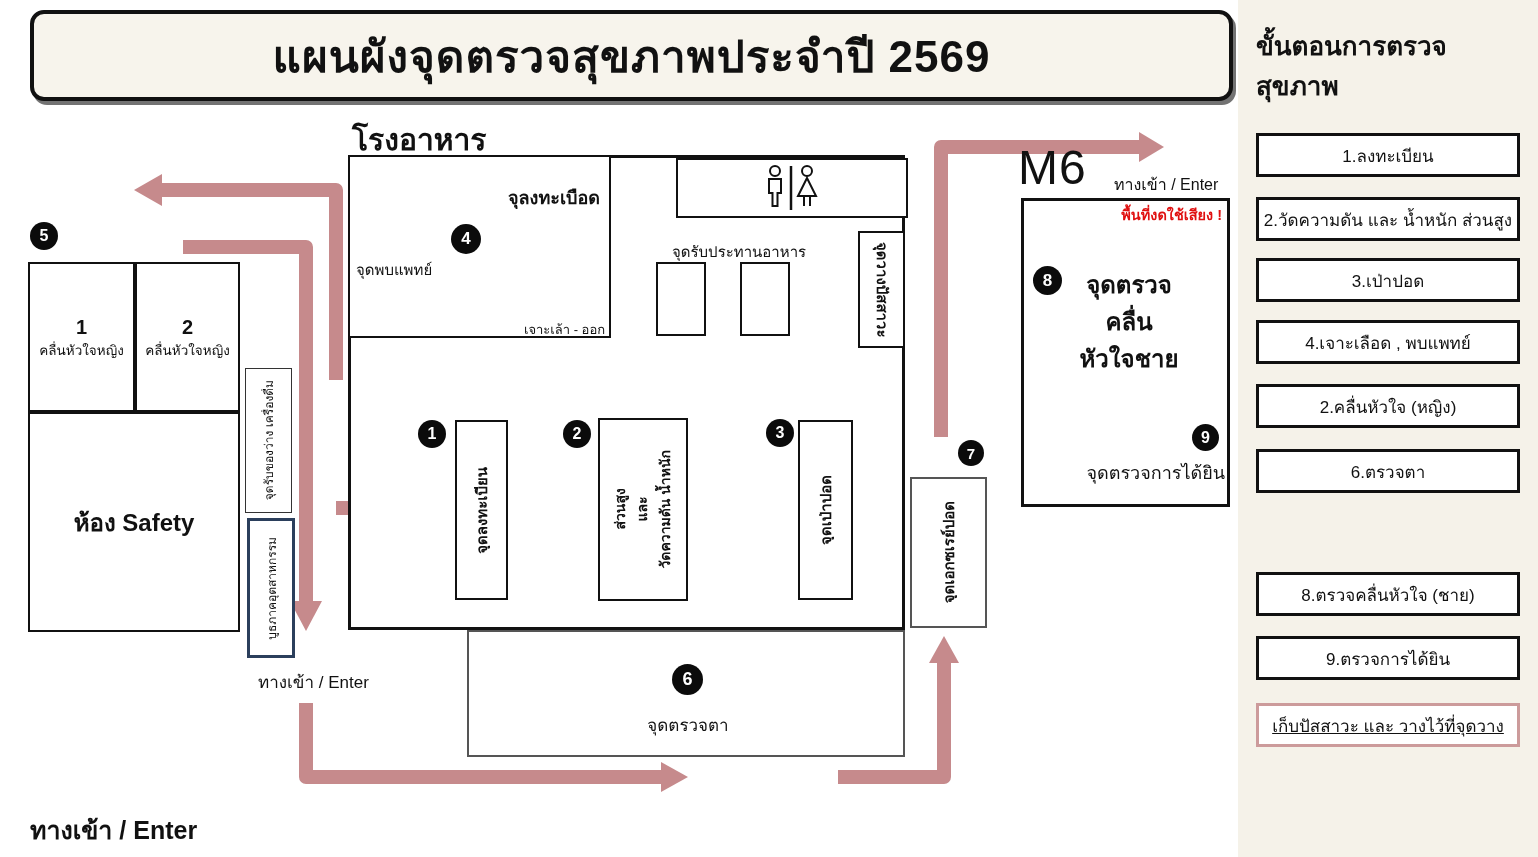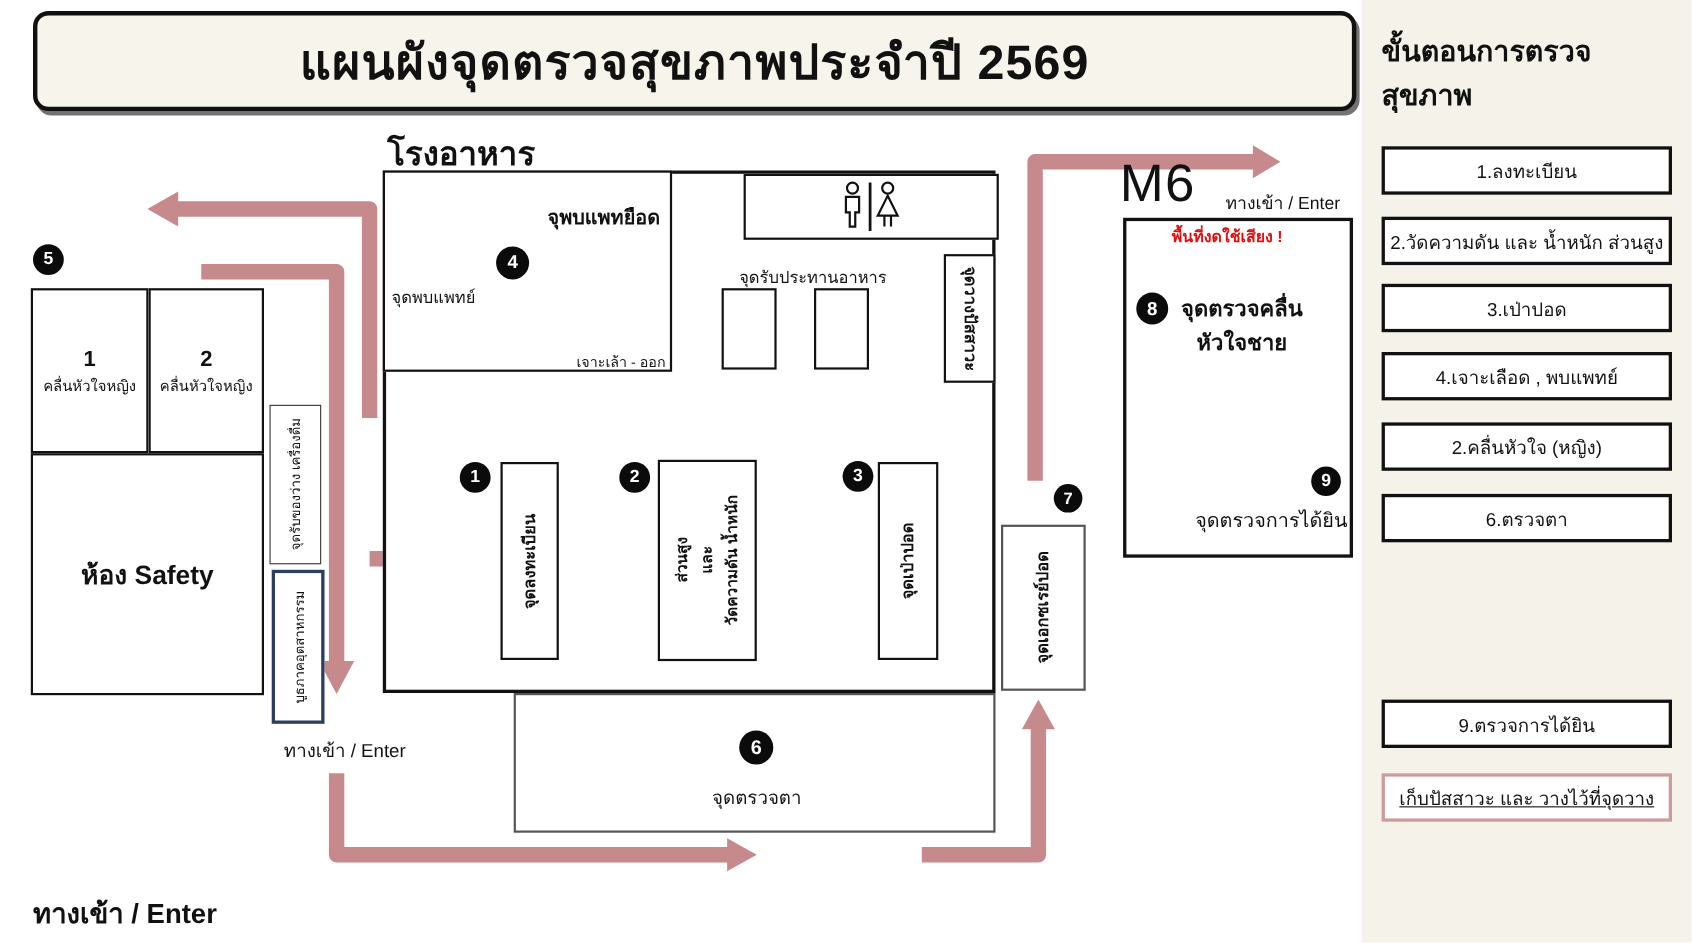--- a/index.html
+++ b/index.html
@@ -79,28 +79,29 @@
   <div class="abs sb-heading">
     <div>ขั้นตอนการตรวจ</div>
     <div>สุขภาพ</div>
   </div>
   <div class="abs sb-box" style="top:133px">1.ลงทะเบียน</div>
   <div class="abs sb-box" style="top:197px">2.วัดความดัน และ น้ำหนัก ส่วนสูง</div>
   <div class="abs sb-box" style="top:258px">3.เป่าปอด</div>
   <div class="abs sb-box" style="top:320px">4.เจาะเลือด , พบแพทย์</div>
   <div class="abs sb-box" style="top:384px">2.คลื่นหัวใจ (หญิง)</div>
   <div class="abs sb-box" style="top:449px">6.ตรวจตา</div>
+  <div class="abs sb-box" style="top:572px">8.ตรวจคลื่นหัวใจ (ชาย)</div>
   <div class="abs sb-box" style="top:636px">9.ตรวจการได้ยิน</div>
   <div class="abs sb-box sb-note" style="top:703px">เก็บปัสสาวะ และ วางไว้ที่จุดวาง</div>
 
   <div class="abs" style="left:352px;top:116px;font-size:30px;font-weight:bold">โรงอาหาร</div>
   <div class="abs room" style="left:348px;top:155px;width:557px;height:475px"></div>
 
   <div class="abs room thin" style="left:348px;top:155px;width:263px;height:183px"></div>
-  <div class="abs" style="left:470px;top:183px;width:130px;text-align:right;font-size:18px;font-weight:bold">จุพบแพทยือด</div>
+  <div class="abs" style="left:470px;top:183px;width:130px;text-align:right;font-size:18px;font-weight:bold">จุลงทะเบือด</div>
   <div class="abs badge" style="left:451px;top:224px;width:30px;height:30px;font-size:17px">4</div>
   <div class="abs" style="left:356px;top:258px;font-size:15px">จุดพบแพทย์</div>
   <div class="abs" style="left:524px;top:319px;font-size:13px">เจาะเล้า - ออก</div>
 
   <div class="abs room thin cflex" style="left:676px;top:158px;width:232px;height:60px">
     <svg width="64" height="48" viewBox="0 0 64 48">
       <g fill="none" stroke="#111" stroke-width="2">
         <circle cx="15" cy="7" r="5"></circle>
         <path d="M9 15 h12 v14 h-3.5 v13 h-5 v-13 H9 z"></path>
         <line x1="31" y1="2" x2="31" y2="46" stroke-width="2.5"></line>
@@ -167,22 +168,22 @@
   <div class="abs room cflex" style="left:247px;top:518px;width:48px;height:140px;border-width:3px;border-color:#2b3f5c">
     <span class="vup" style="font-size:12px">บูธภาคอุตสาหกรรม</span>
   </div>
 
   <div class="abs" style="left:258px;top:668px;font-size:17px">ทางเข้า / Enter</div>
   <div class="abs" style="left:30px;top:810px;font-size:25px;font-weight:bold">ทางเข้า / Enter</div>
 
   <div class="abs" style="left:1018px;top:140px;font-size:48px;font-weight:normal;letter-spacing:1px">M6</div>
   <div class="abs" style="left:1114px;top:172px;font-size:16px">ทางเข้า / Enter</div>
   <div class="abs room" style="left:1021px;top:198px;width:209px;height:309px"></div>
-  <div class="abs" style="left:1024px;top:203px;width:142px;text-align:right;font-size:14.5px;font-weight:bold;color:#e01010">พื้นที่งดใช้เสียง !</div>
+  <div class="abs" style="left:1080px;top:203px;width:142px;text-align:right;font-size:14.5px;font-weight:bold;color:#e01010">พื้นที่งดใช้เสียง !</div>
   <div class="abs badge" style="left:1033px;top:266px;width:29px;height:29px;font-size:17px">8</div>
-  <div class="abs" style="left:1066px;top:266px;width:126px;font-size:20px;font-weight:bold;text-align:center;line-height:1.55">
+  <div class="abs" style="left:1066px;top:266px;width:126px;font-size:24px;font-weight:bold;text-align:center;line-height:1.55">
     <div>จุดตรวจคลื่น</div>
     <div>หัวใจชาย</div>
   </div>
   <div class="abs badge" style="left:1192px;top:424px;width:27px;height:27px;font-size:16px">9</div>
   <div class="abs" style="left:1080px;top:458px;width:145px;text-align:right;font-size:18px;font-weight:normal">จุดตรวจการได้ยิน</div>
 
 </div>
 
 </body></html>

